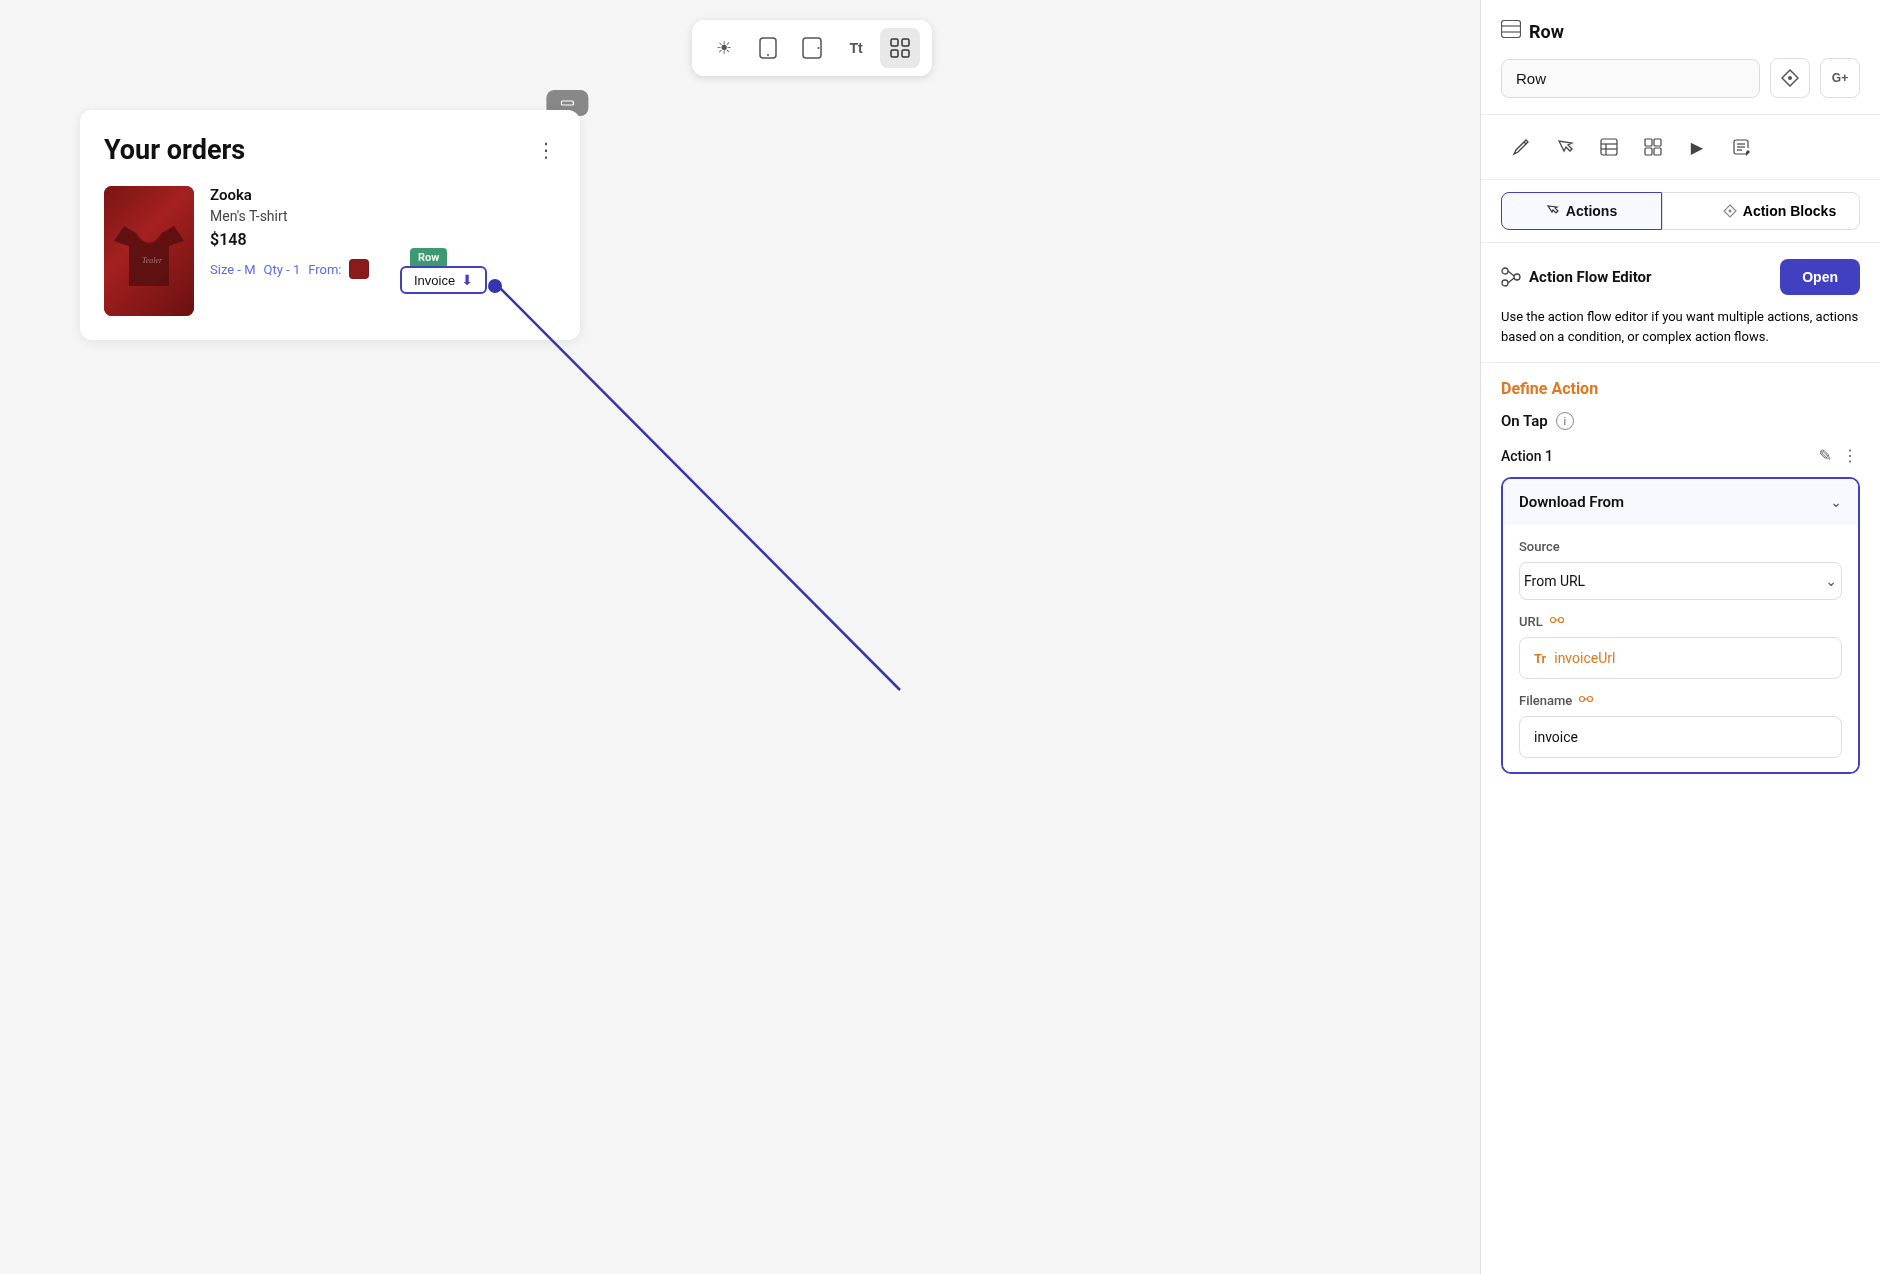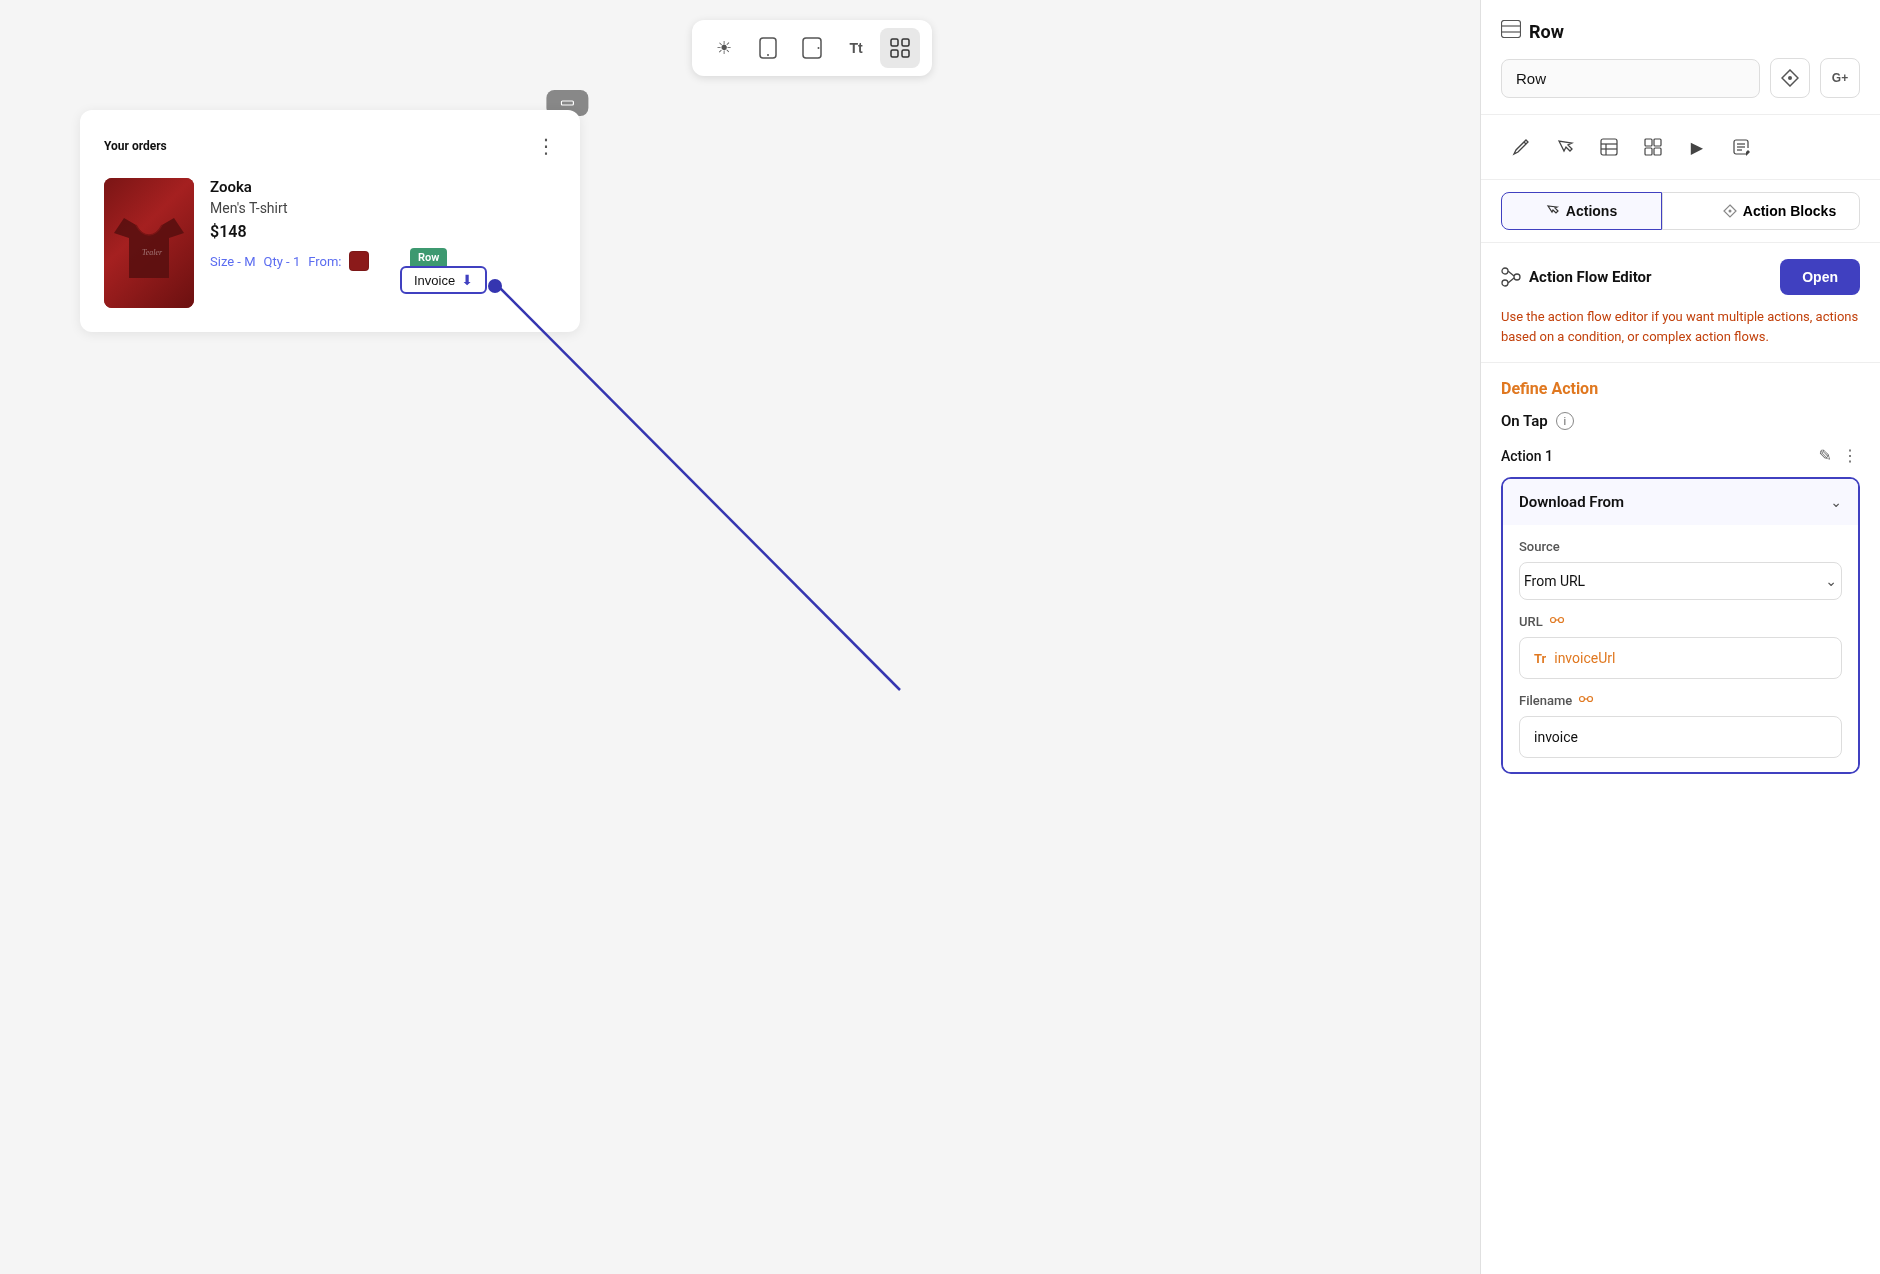--- a/index.html
+++ b/index.html
@@ -84,21 +84,21 @@
     }
 
     .orders-header {
       display: flex;
       justify-content: space-between;
       align-items: center;
       margin-bottom: 20px;
     }
 
     .orders-title {
-      font-size: 12px;
+      font-size: 27px;
       font-weight: 700;
       color: #111;
     }
 
     .three-dots {
       font-size: 20px;
       color: #555;
       cursor: pointer;
       background: none;
       border: none;
@@ -392,21 +392,21 @@
       border: none;
       border-radius: 8px;
       padding: 10px 22px;
       font-size: 14px;
       font-weight: 600;
       cursor: pointer;
     }
 
     .action-flow-desc {
       font-size: 13px;
-      color: #c2410c;
+      color: #000000;
       line-height: 1.5;
     }
 
     
     .define-action-section {
       padding: 16px 20px;
     }
 
     .define-action-title {
       font-size: 16px;

